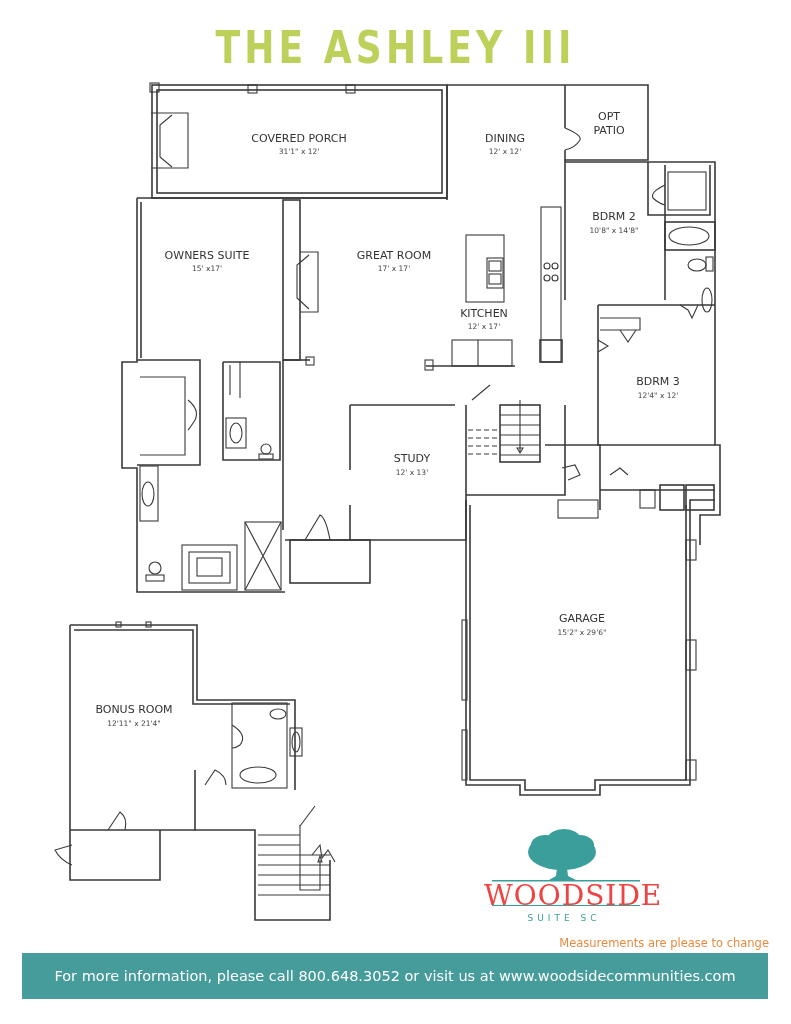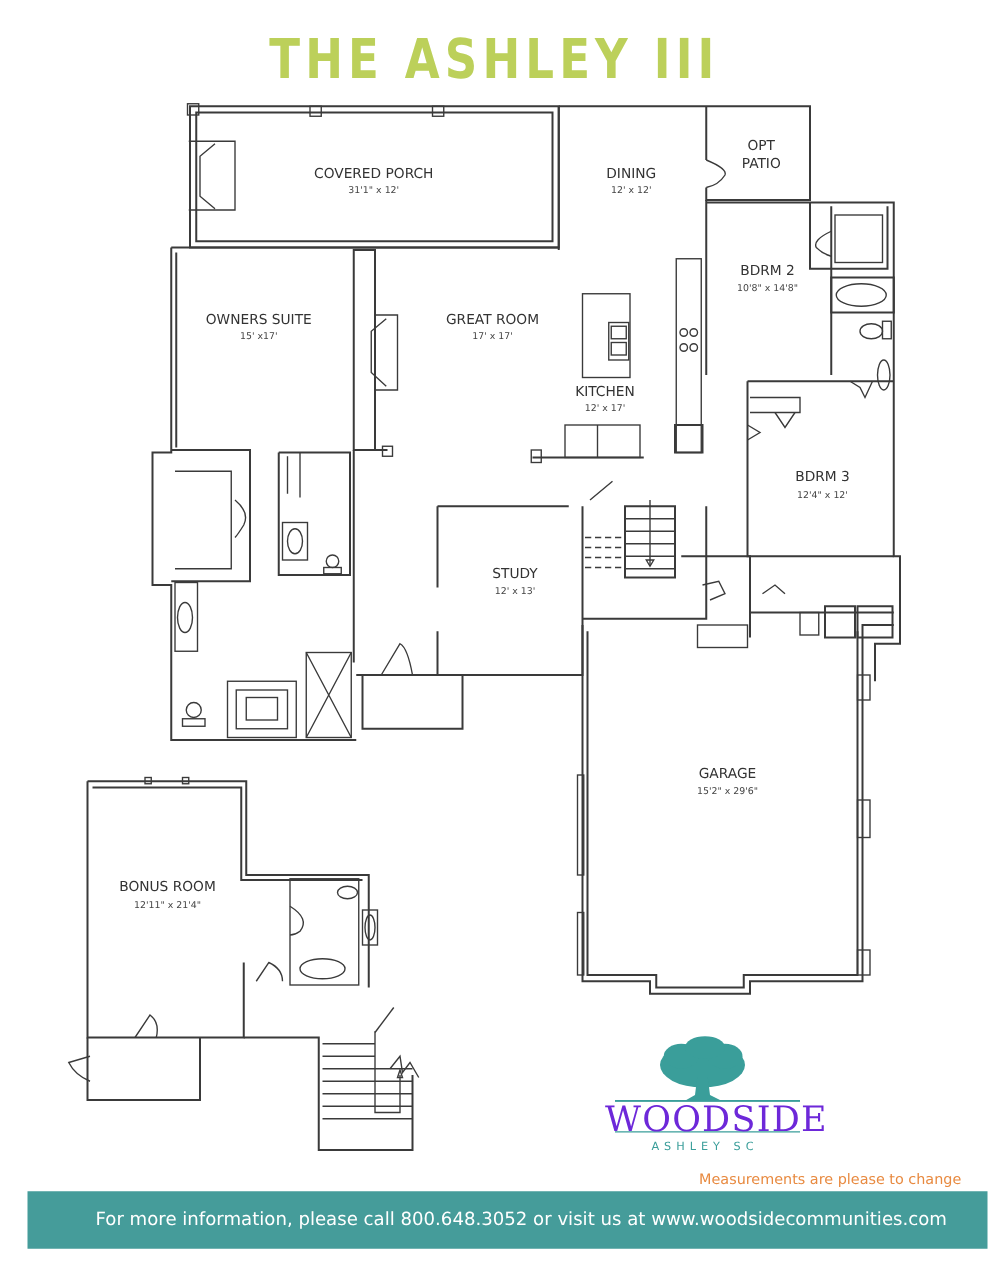--- a/index.html
+++ b/index.html
@@ -6,26 +6,26 @@
   body { width:791px; height:1024px; position:relative; overflow:hidden; font-family:"DejaVu Sans", sans-serif; }
   .title { position:absolute; left:0; top:22px; width:791px; text-align:center; color:#bcd05a;
            font-family:"DejaVu Sans", sans-serif; font-weight:bold; font-size:44px; letter-spacing:5px; transform:scaleX(0.82); }
   svg.plan { position:absolute; left:0; top:0; }
   .wall { fill:none; stroke:#3a3a3a; stroke-width:1.6; }
   .thin { fill:none; stroke:#3a3a3a; stroke-width:1.1; }
   .dash { fill:none; stroke:#3a3a3a; stroke-width:1.1; stroke-dasharray:5 3; }
   .rn { font-family:"DejaVu Sans", sans-serif; font-size:11px; fill:#333; text-anchor:middle; }
   .rd { font-family:"DejaVu Sans", sans-serif; font-size:7.5px; fill:#444; text-anchor:middle; }
   .logo { position:absolute; left:484px; top:826px; width:160px; text-align:center; }
-  .logo-word { color:#6d28d9; font-family:"DejaVu Serif", serif; font-size:28px; letter-spacing:1px; line-height:30px; }
+  .logo-word { color:#ef4444; font-family:"DejaVu Serif", serif; font-size:28px; letter-spacing:1px; line-height:30px; }
   .logo-sub { color:#3a9e9a; font-size:9px; letter-spacing:4px; margin-top:2px; }
   .code { position:absolute; left:22px; top:932px; color:#e88a40; font-size:15px;margin-top:32px; }
   .disc { position:absolute; right:22px; top:936px; color:#e88a40; font-size:11.5px; }
   .banner { position:absolute; left:22px; top:953px; width:746px; height:46px; background:#459c9a; color:#ffffff;
-            font-size:14.5px; display:flex; align-items:center; justify-content:center;padding-left:22px; }
+            font-size:14.5px; display:flex; align-items:center; justify-content:center; }
 </style>
 </head>
 <body>
 
 <div class="title">THE ASHLEY III</div>
 
 <svg class="plan" width="791" height="1024" viewBox="0 0 791 1024">
 
   <g>
     <rect class="wall" x="152" y="85" width="295" height="113"></rect>
@@ -213,20 +213,20 @@
     <ellipse cx="564" cy="838" rx="16" ry="9"></ellipse>
     <path d="M558 860 L566 860 L568 876 L576 880 L549 880 L556 876 Z"></path>
     <rect x="492" y="880" width="148" height="1.5"></rect>
     <rect x="492" y="905" width="148" height="1"></rect>
   </g>
 </svg>
 
 <div class="logo">
   <div style="height:55px"></div>
   <div class="logo-word">WOODSIDE</div>
-  <div class="logo-sub">ASHLEY SC</div>
+  <div class="logo-sub">SUITE SC</div>
 </div>
 
 <div class="code">F062524</div>
 <div class="disc">Measurements are please to change</div>
 <div class="banner">
   <span>For more information, please call 800.648.3052 or visit us at www.woodsidecommunities.com</span>
 </div>
 
 </body></html>

